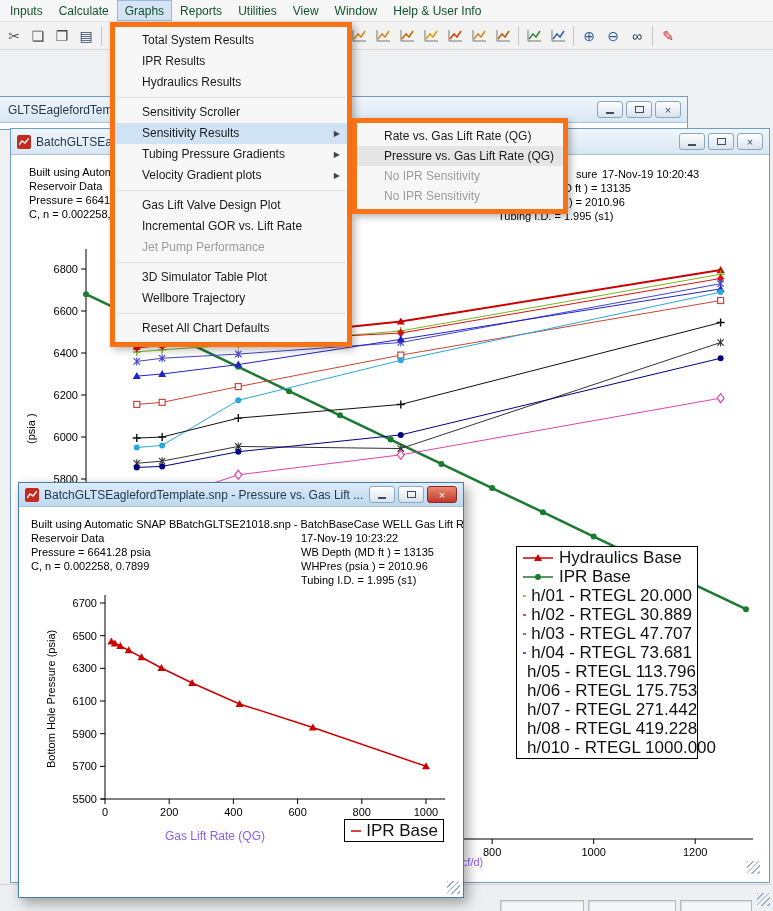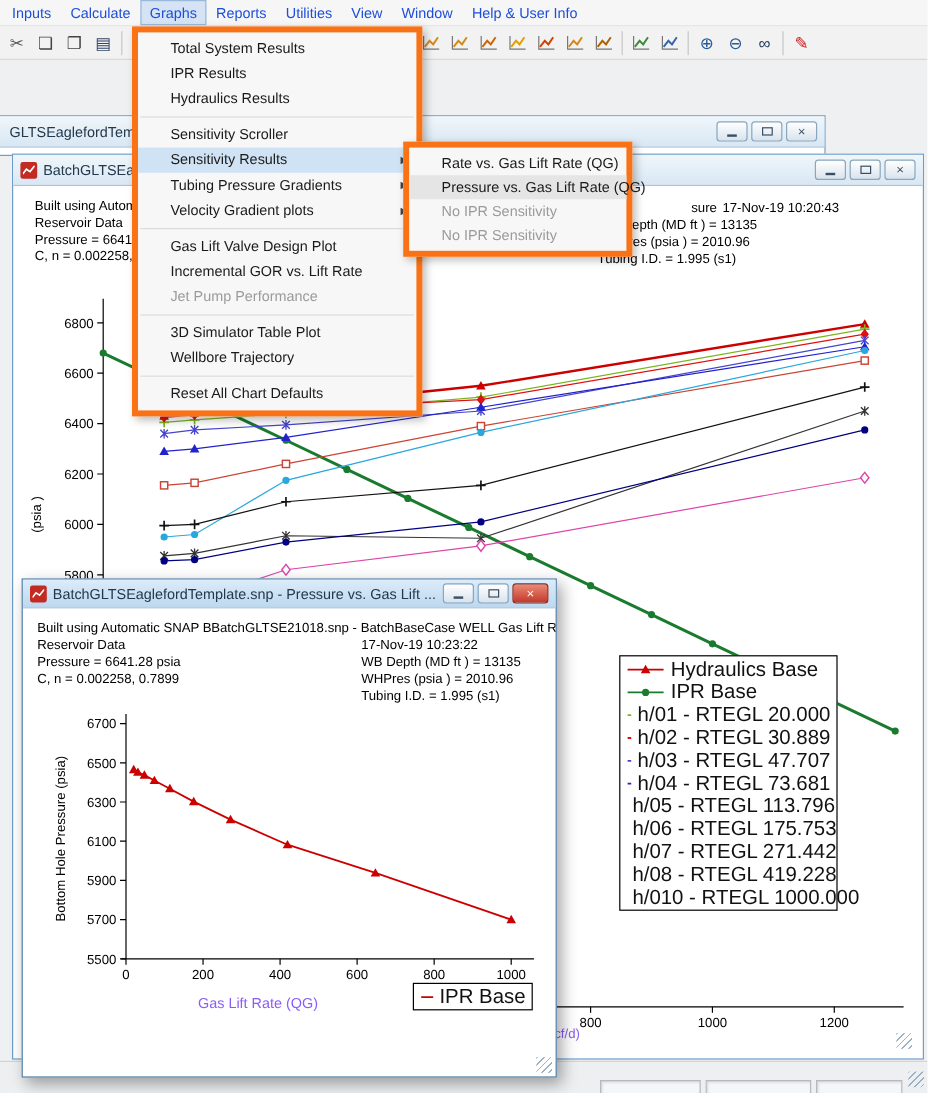--- a/index.html
+++ b/index.html
@@ -2,21 +2,21 @@
 <html><head>
 <meta charset="utf-8">
 <style>
 *{margin:0;padding:0;box-sizing:border-box}
 html,body{background:#fff}
 .app{position:relative;width:773px;height:911px;overflow:hidden;background:#eef0f1;
   font-family:"Liberation Sans",sans-serif;font-size:12px;color:#111}
 
 .menubar{position:absolute;left:0;top:0;right:0;height:22px;background:#f6f6f6;
   border-bottom:1px solid #e2e2e2;display:flex;align-items:stretch;z-index:40;padding-left:2px}
-.menubar-item{padding:3px 8px;line-height:16px;color:#1d4ed8}
+.menubar-item{padding:3px 8px;line-height:16px;color:#14532d}
 .menubar-item.active{background:#d5e3f4;border:1px solid #9ab8d8;padding:2px 7px}
 
 .toolbar{position:absolute;left:0;top:22px;right:0;height:28px;background:#f2f2f2;
   border-bottom:1px solid #d8d8d8;display:flex;align-items:center;padding:0 2px;z-index:40}
 .tb-btn{width:24px;height:24px;display:flex;align-items:center;justify-content:center;
   font-size:14px;border:1px solid transparent;border-radius:2px;flex:0 0 auto}
 .tb-sep{width:1px;height:20px;background:#c6c6c6;margin:0 3px;flex:0 0 auto}
 
 .menu-popup{position:absolute;background:#f7f7f7;border:5px solid #f97316;
   box-shadow:3px 3px 7px rgba(0,0,0,.28);z-index:100;padding:3px 0}
@@ -388,21 +388,21 @@
       <div class="menu-item"><span>Gas Lift Valve Design Plot</span></div>
       <div class="menu-item"><span>Incremental GOR vs. Lift Rate</span></div>
       <div class="menu-item disabled"><span>Jet Pump Performance</span></div>
       <div class="menu-sep"></div>
       <div class="menu-item"><span>3D Simulator Table Plot</span></div>
       <div class="menu-item"><span>Wellbore Trajectory</span></div>
       <div class="menu-sep"></div>
       <div class="menu-item"><span>Reset All Chart Defaults</span></div>
     </div>
 
-  <div class="menu-popup submenu" style="left:336px;top:118px;width:191px">
+  <div class="menu-popup submenu" style="left:352px;top:118px;width:216px">
       <div class="menu-item"><span>Rate vs. Gas Lift Rate (QG)</span></div>
       <div class="menu-item hl"><span>Pressure vs. Gas Lift Rate (QG)</span></div>
       <div class="menu-item disabled"><span>No IPR Sensitivity</span></div>
       <div class="menu-item disabled"><span>No IPR Sensitivity</span></div>
     </div>
 
   <div class="statusbar">
     <div class="grip" style="right:3px;top:8px"></div>
   <div class="status-field" style="left: 500px; width: 84px;">X pos: 790.34</div>
       <div class="status-field" style="left: 588px; width: 88px;">Y pos: 7072.19</div>

